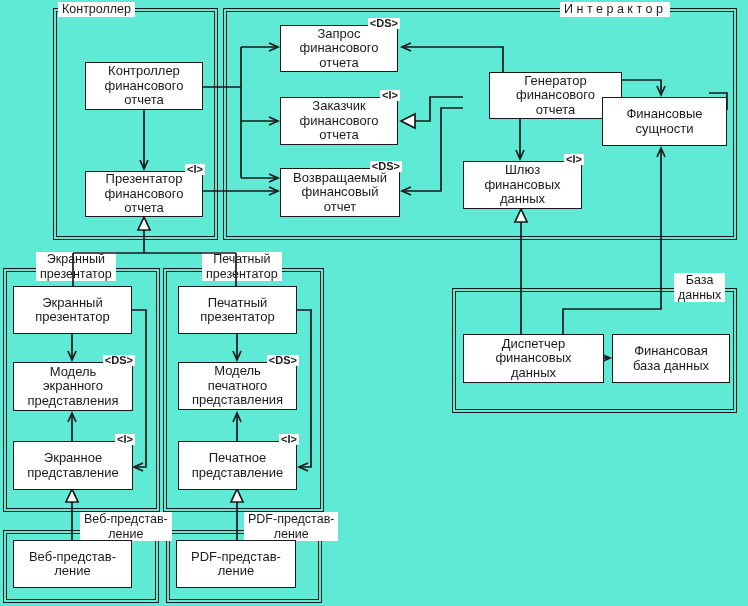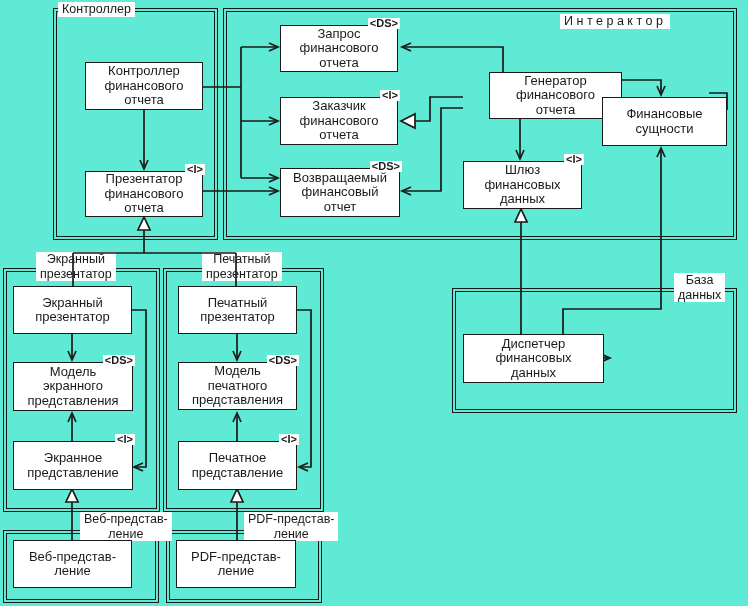--- a/index.html
+++ b/index.html
@@ -34,21 +34,21 @@
 
   <div class="group" style="left:53px;top:8px;width:165px;height:232px"></div>
   <div class="group" style="left:223px;top:8px;width:514px;height:232px"></div>
   <div class="group" style="left:452px;top:288px;width:285px;height:125px"></div>
   <div class="group" style="left:3px;top:268px;width:157px;height:244px"></div>
   <div class="group" style="left:163px;top:268px;width:161px;height:244px"></div>
   <div class="group" style="left:3px;top:530px;width:156px;height:73px"></div>
   <div class="group" style="left:166px;top:530px;width:156px;height:73px"></div>
 
   <div class="group-title" style="left:58px;top:2px">Контроллер</div>
-  <div class="group-title ls" style="left:560px;top:14px">Интерактор</div>
+  <div class="group-title ls" style="left:560px;top:2px">Интерактор</div>
   <div class="group-title" style="left:674px;top:273px">База
 данных</div>
   <div class="group-title" style="left:36px;top:252px">Экранный
 презентатор</div>
   <div class="group-title" style="left:202px;top:252px">Печатный
 презентатор</div>
   <div class="group-title" style="left:80px;top:512px">Веб-представ-
 ление</div>
   <div class="group-title" style="left:244px;top:512px">PDF-представ-
 ление</div>
@@ -211,20 +211,25 @@
 данных</span>
   </div>
 
   <div class="node" style="left:463px;top:334px;width:141px;height:49px">
 
     <span class="node-label">Диспетчер
 финансовых
 данных</span>
   </div>
 
+  <div class="node" style="left:612px;top:334px;width:118px;height:49px">
+
+    <span class="node-label">Финансовая
+база данных</span>
+  </div>
 
   <div class="node" style="left:13px;top:286px;width:119px;height:48px">
 
     <span class="node-label">Экранный
 презентатор</span>
   </div>
 
   <div class="node" style="left:13px;top:362px;width:120px;height:49px">
     <span class="stereo">&lt;DS&gt;</span>
     <span class="node-label">Модель

